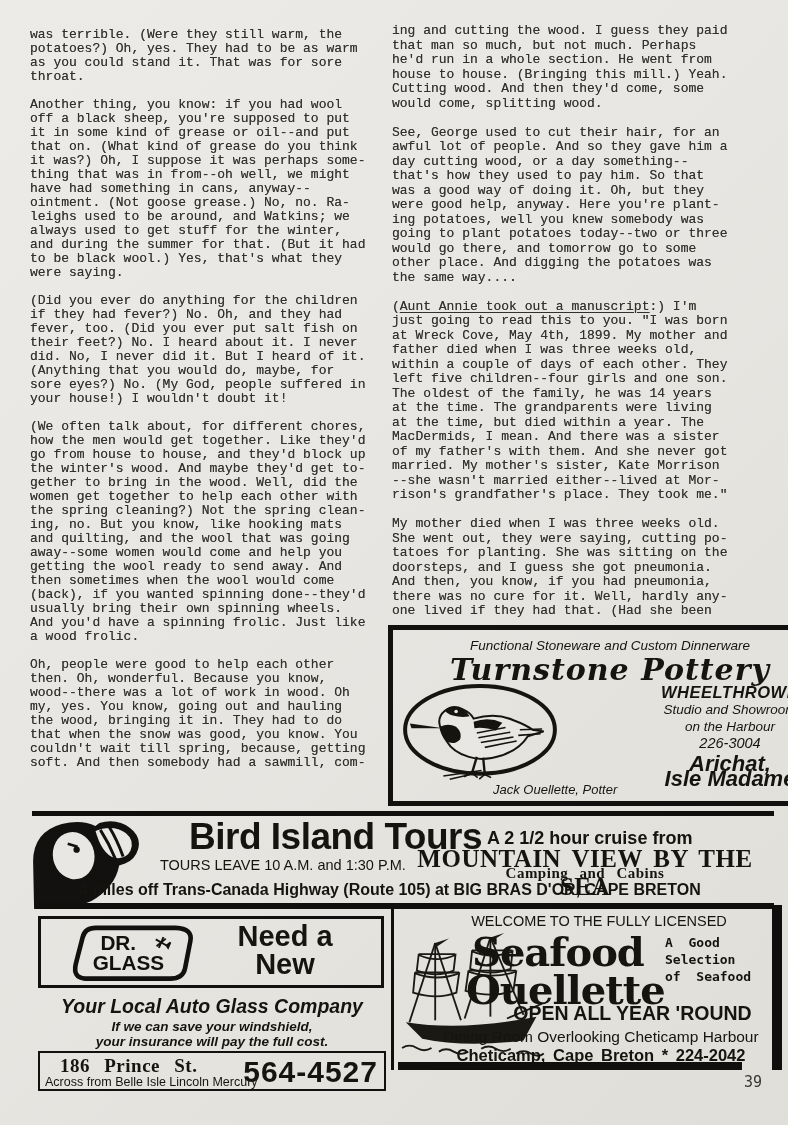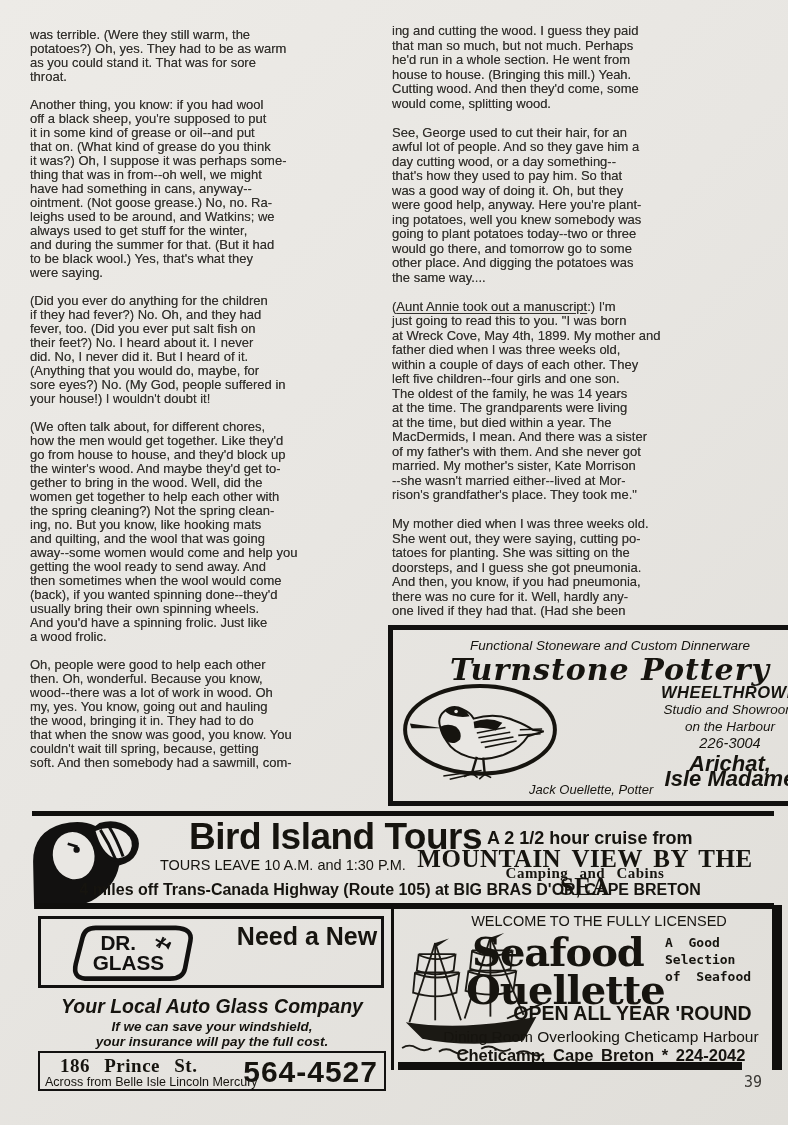--- a/index.html
+++ b/index.html
@@ -5,21 +5,21 @@
   * { margin:0; padding:0; box-sizing:border-box; }
   html,body { width:788px; height:1125px; }
   body { background:#9f9d99; overflow:hidden; }
   #page {
     position:relative; width:788px; height:1125px;
     background:linear-gradient(135deg,#edebe7 0%, #e8e6e2 45%, #e0ded9 100%);
     color:#2e2c29;
   }
   .abs { position:absolute; }
   .typew {
-    font-family:Liberation Sans, sans-serif;
+    font-family:Liberation Mono, monospace;
     font-size:13px; line-height:14px; white-space:pre;
     color:#33312d; text-shadow:0 0 0.5px rgba(46,44,41,.65);
   }
   .rc { line-height:14.5px; }
   .sans  { font-family:"Liberation Sans",sans-serif; }
   .serif { font-family:"Liberation Serif",serif; }
   .dserif{ font-family:"DejaVu Serif",serif; }
   .b { font-weight:bold; }
   .i { font-style:italic; }
   .ctr { text-align:center; }
@@ -31,34 +31,34 @@
   
   .t-box { left:388px; top:625px; width:444px; height:181px; border:5px solid #121110;font-style:italic; }
   .t-tagline { left:0; top:8px; width:100%; font-size:13.5px; }
   .t-title { left:0; top:22px; width:100%; font-size:30px; letter-spacing:1px; }
   .t-info { right:8px; top:55px; width:178px; line-height:15px; }
   .t-wheel { font-size:16.5px; letter-spacing:.5px; }
   .t-small { font-size:13.5px; margin-top:2px; }
   .t-phone { font-size:14.5px; margin-top:2px; }
   .t-loc1 { font-size:22px; margin-top:5px; }
   .t-loc2 { font-size:22px; }
-  .t-credit { left:100px; top:152px; font-size:13px;margin-left:36px; }
+  .t-credit { left:100px; top:152px; font-size:13px; }
 
   
   .bi-title { left:146px; top:816px; font-size:37px; letter-spacing:-.5px;margin-left:43px; }
   .bi-s1 { left:160px; top:857px; font-size:14.5px; }
   .bi-s2 { left:168px; top:874px; font-size:14.5px; }
   .bi-cruise { left:487px; top:828px; font-size:18px; }
   .bi-resort { left:392px; top:845px; width:386px; font-size:25px; letter-spacing:.5px; word-spacing:4px; }
   .bi-camping { left:460px; top:865px; width:250px; font-size:15px; word-spacing:7px; letter-spacing:.5px; }
   .bi-dir { left:60px; top:881px; width:660px; font-size:16px; }
 
   
   .dg-box1 { left:38px; top:916px; width:346px; height:72px; border:3px solid #121110; }
-  .dg-head { left:186px; top:3px; width:160px; font-size:25px; line-height:28px; }
+  .dg-head { left:164px; top:3px; width:160px; font-size:29px; line-height:28px; }
   .dg-sub { left:38px; top:995px; width:348px; font-size:19.5px; }
   .dg-l1 { left:38px; top:1019px; width:348px; font-size:13.5px; }
   .dg-l2 { left:38px; top:1034px; width:348px; font-size:13.5px;font-style:italic; }
   .dg-box2 { left:38px; top:1051px; width:348px; height:40px; border:2px solid #121110; }
   .dg-addr { left:20px; top:2px; font-size:19px; word-spacing:9px; letter-spacing:.5px; }
   .dg-addr2 { left:5px; top:22px; font-size:12.5px; }
   .dg-phone { right:6px; top:2px; font-size:30px; letter-spacing:1px; }
 
   
   .h-welcome { left:430px; top:913px; width:338px; font-size:14.5px; }

